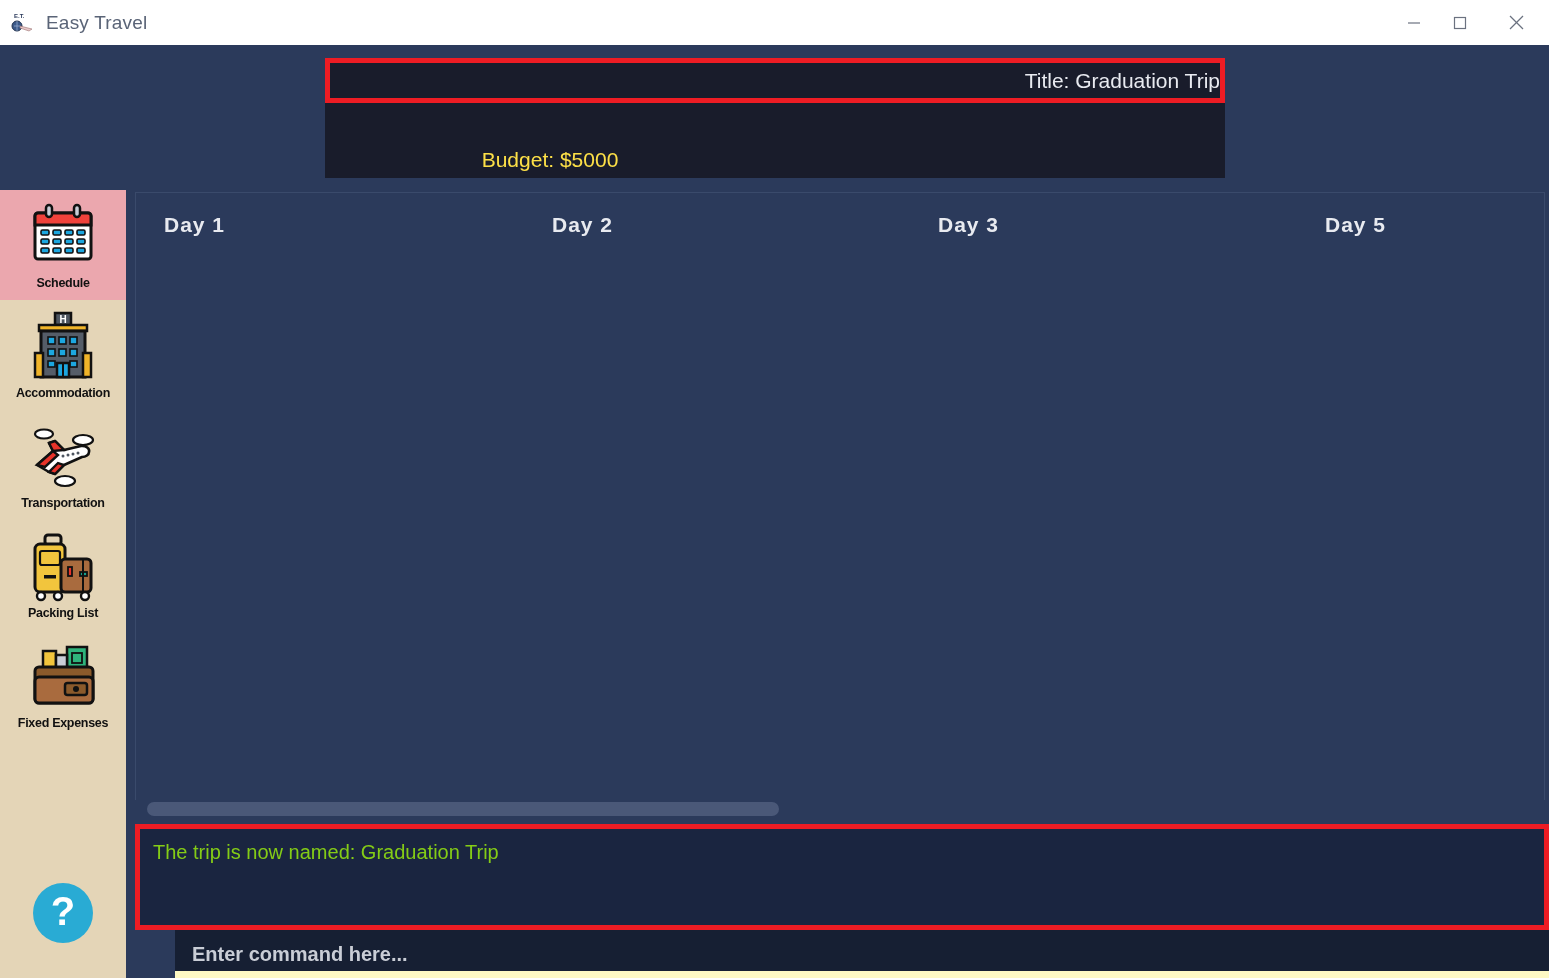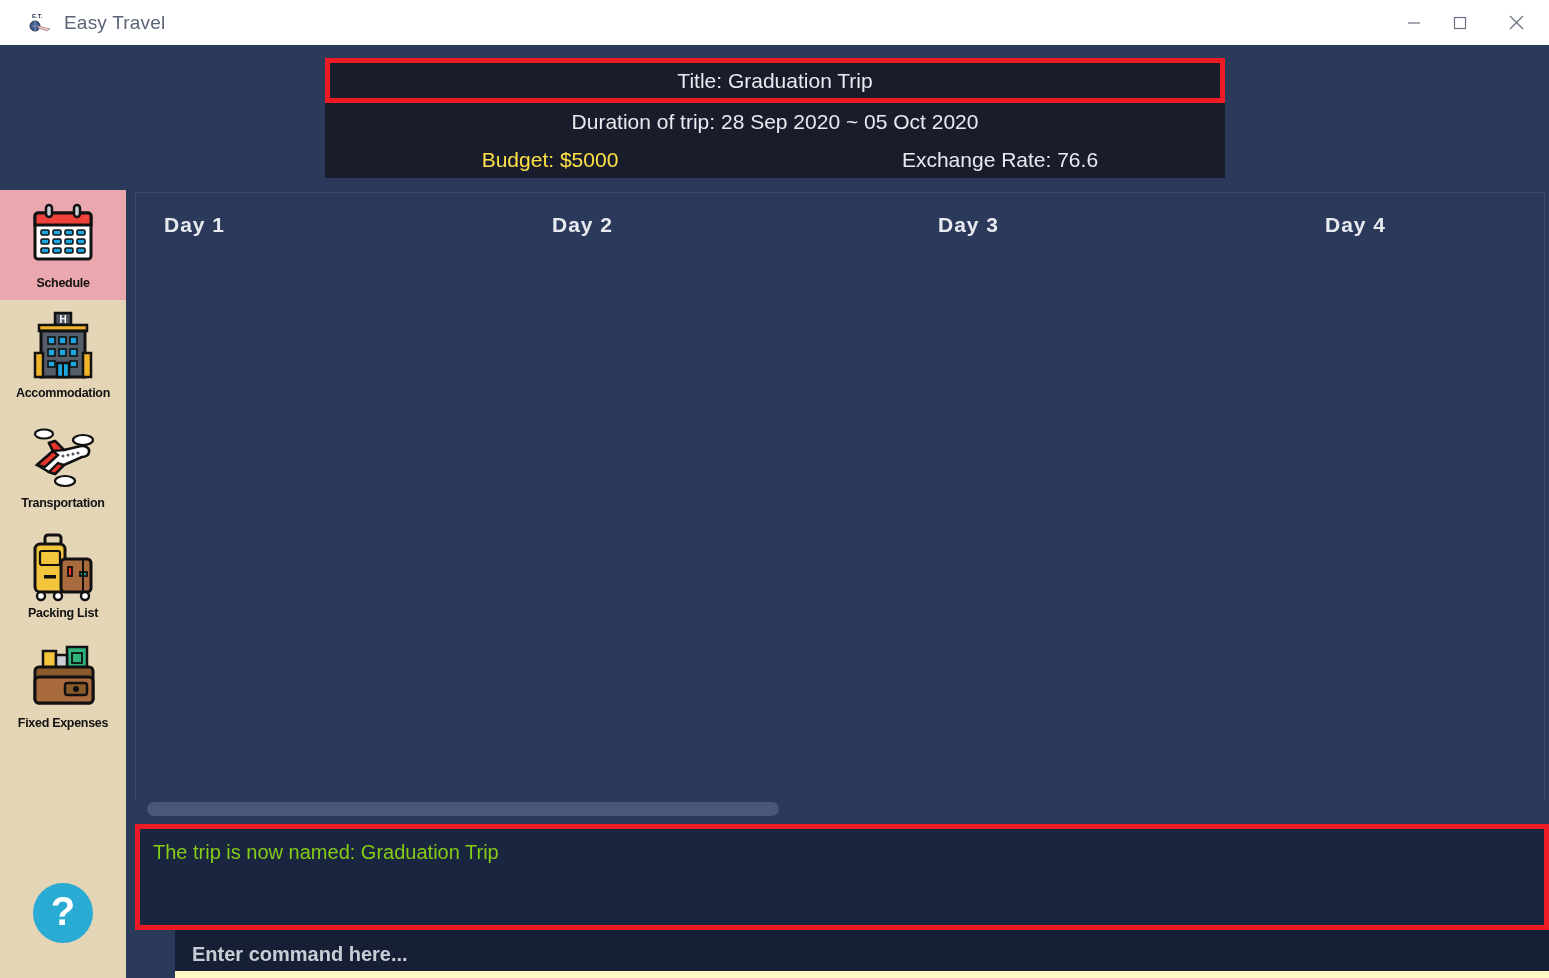--- a/index.html
+++ b/index.html
@@ -5,21 +5,21 @@
   * { margin:0; padding:0; box-sizing:border-box; }
   html,body {
     width:1549px; height:978px; overflow:hidden;
     font-family:"Liberation Sans", sans-serif;
     background:#2B3A5B;
   }
 
   
   #titlebar{
     position:absolute; left:0; top:0; width:1549px; height:45px;
-    background:#FFFFFF; display:flex; align-items:center;padding-left:18px;
+    background:#FFFFFF; display:flex; align-items:center;
   }
   #app-icon{
     width:26px; height:26px; margin-left:10px; position:relative; flex:none;
   }
   #app-title{
     margin-left:10px; font-size:19px; color:#5A6477; letter-spacing:.2px;
   }
   .wctrl{
     width:46px; height:45px; display:flex; align-items:center; justify-content:center;
     color:#6B7280;
@@ -28,21 +28,21 @@
   #wctrls .wctrl:last-child{ width:66px; }
 
   
   #header-panel{
     position:absolute; left:325px; top:58px; width:900px; height:120px;
     background:#191C2B;
   }
   #title-row{
     position:absolute; left:0; top:0; width:900px; height:45px;
     border:5px solid #ED1C24; background:#191C2B;
-    display:flex; align-items:center; justify-content:center;
+    display:flex; align-items:center; justify-content:flex-end;
   }
   #title-row span{ font-size:21px; color:#E8EAF0; }
   #duration-row{
     position:absolute; left:0; top:45px; width:900px; height:38px;
     display:flex; align-items:center; justify-content:center;
   }
   #duration-row span{ font-size:21px; color:#E8EAF0; }
   #money-row{
     position:absolute; left:0; top:83px; width:900px; height:37px;
     display:flex; align-items:center;
@@ -152,26 +152,22 @@
           <line x1="15" y1="2" x2="2" y2="15" stroke="#6B7280" stroke-width="1.3"></line>
         </svg>
     </div>
   </div>
 </div>
 
 <div id="header-panel">
   <div id="title-row">
     <span>Title: Graduation Trip</span>
   </div>
-  <div id="duration-row">
-    <span>Duration of trip: 28 Sep 2020 ~ 05 Oct 2020</span>
-  </div>
   <div id="money-row">
     <div id="budget-cell">Budget: $5000</div>
-    <div id="rate-cell">Exchange Rate: 76.6</div>
   </div>
 </div>
 
 <div id="sidebar">
 
   <div class="nav-item active">
     <span class="nav-icon">
       <svg viewBox="0 0 72 74" width="72" height="74">
         <rect x="8" y="12" width="56" height="46" rx="3" fill="#FFFFFF" stroke="#111" stroke-width="3"></rect>
         <path d="M8 15 a3 3 0 0 1 3-3 h50 a3 3 0 0 1 3 3 v9 H8 Z" fill="#F0423B" stroke="#111" stroke-width="3"></path>
@@ -286,21 +282,21 @@
   <div id="help-wrap">
     <div id="help-button">?</div>
   </div>
 </div>
 
 <div id="main-panel">
   <div id="day-header">
     <div class="day-col-head" style="left:28px;">Day 1</div>
     <div class="day-col-head" style="left:416px;">Day 2</div>
     <div class="day-col-head" style="left:802px;">Day 3</div>
-    <div class="day-col-head" style="left:1189px;">Day 4</div>
+    <div class="day-col-head" style="left:1189px;">Day 5</div>
   </div>
 </div>
 
 <div id="scroll-track">
   <div id="scroll-thumb"></div>
 </div>
 
 <div id="bottom-left-strip"></div>
 <div id="output-box">
   <div id="output-text">The trip is now named: Graduation Trip</div>

